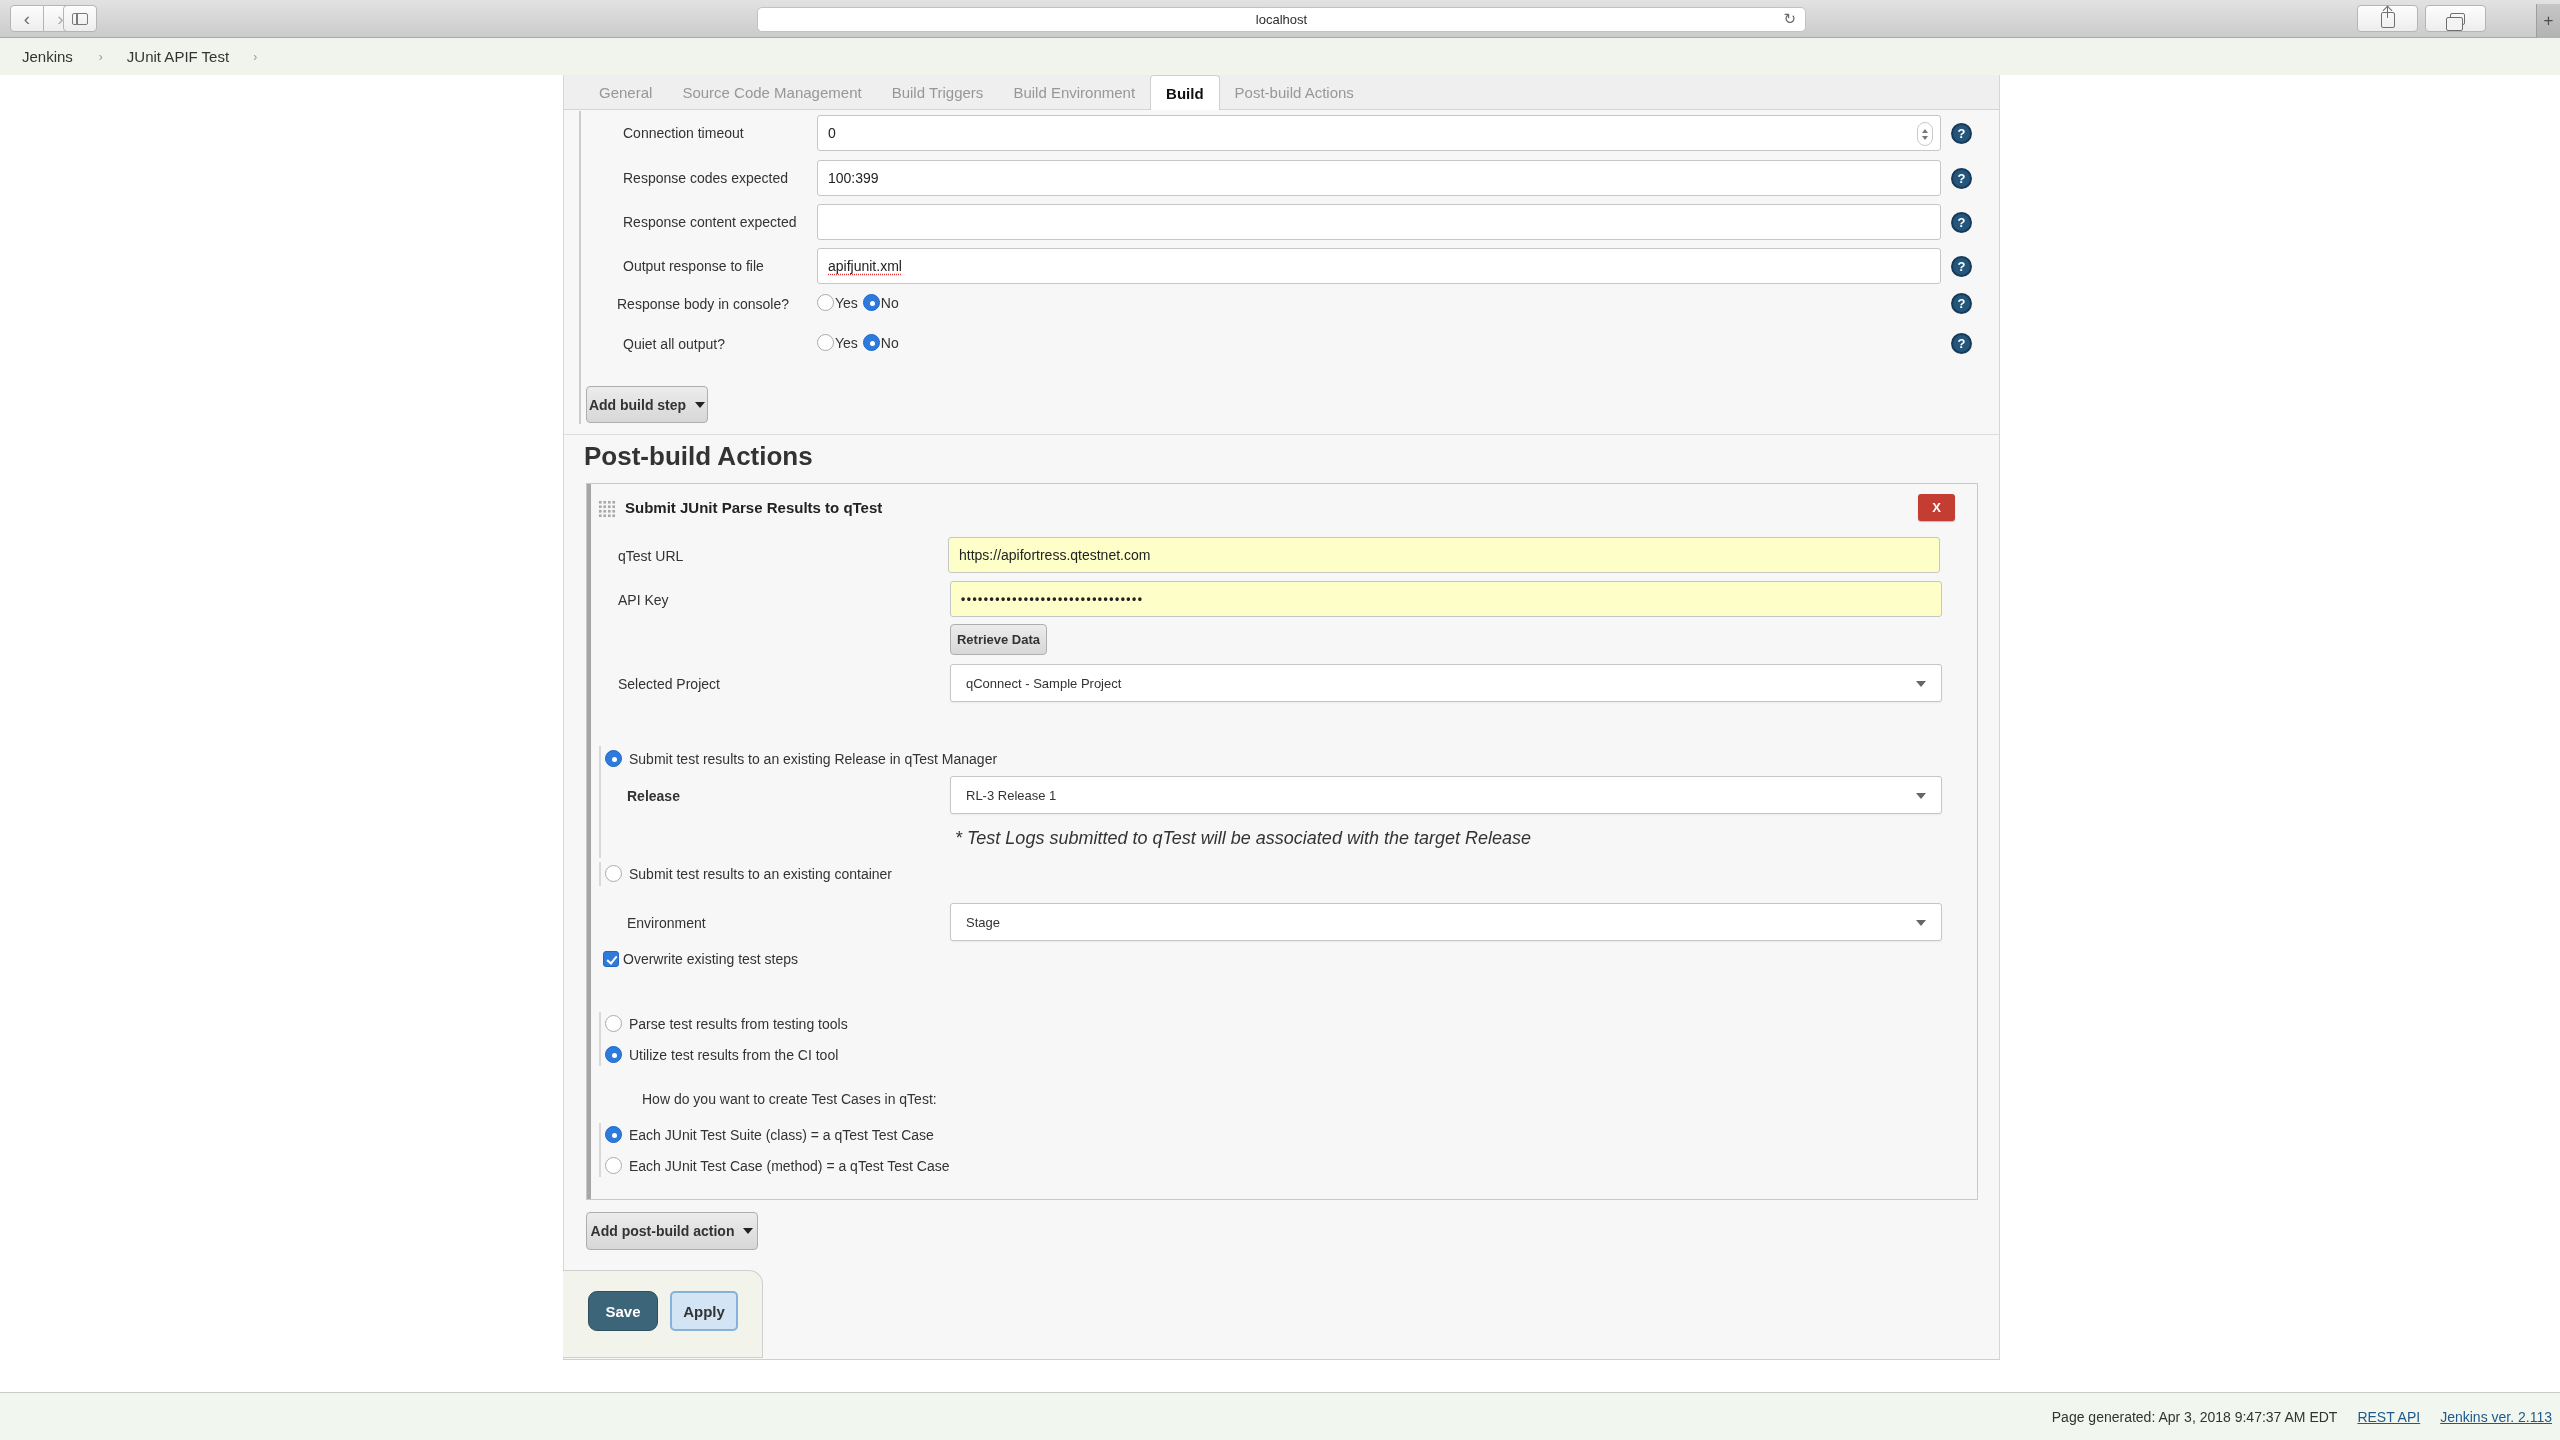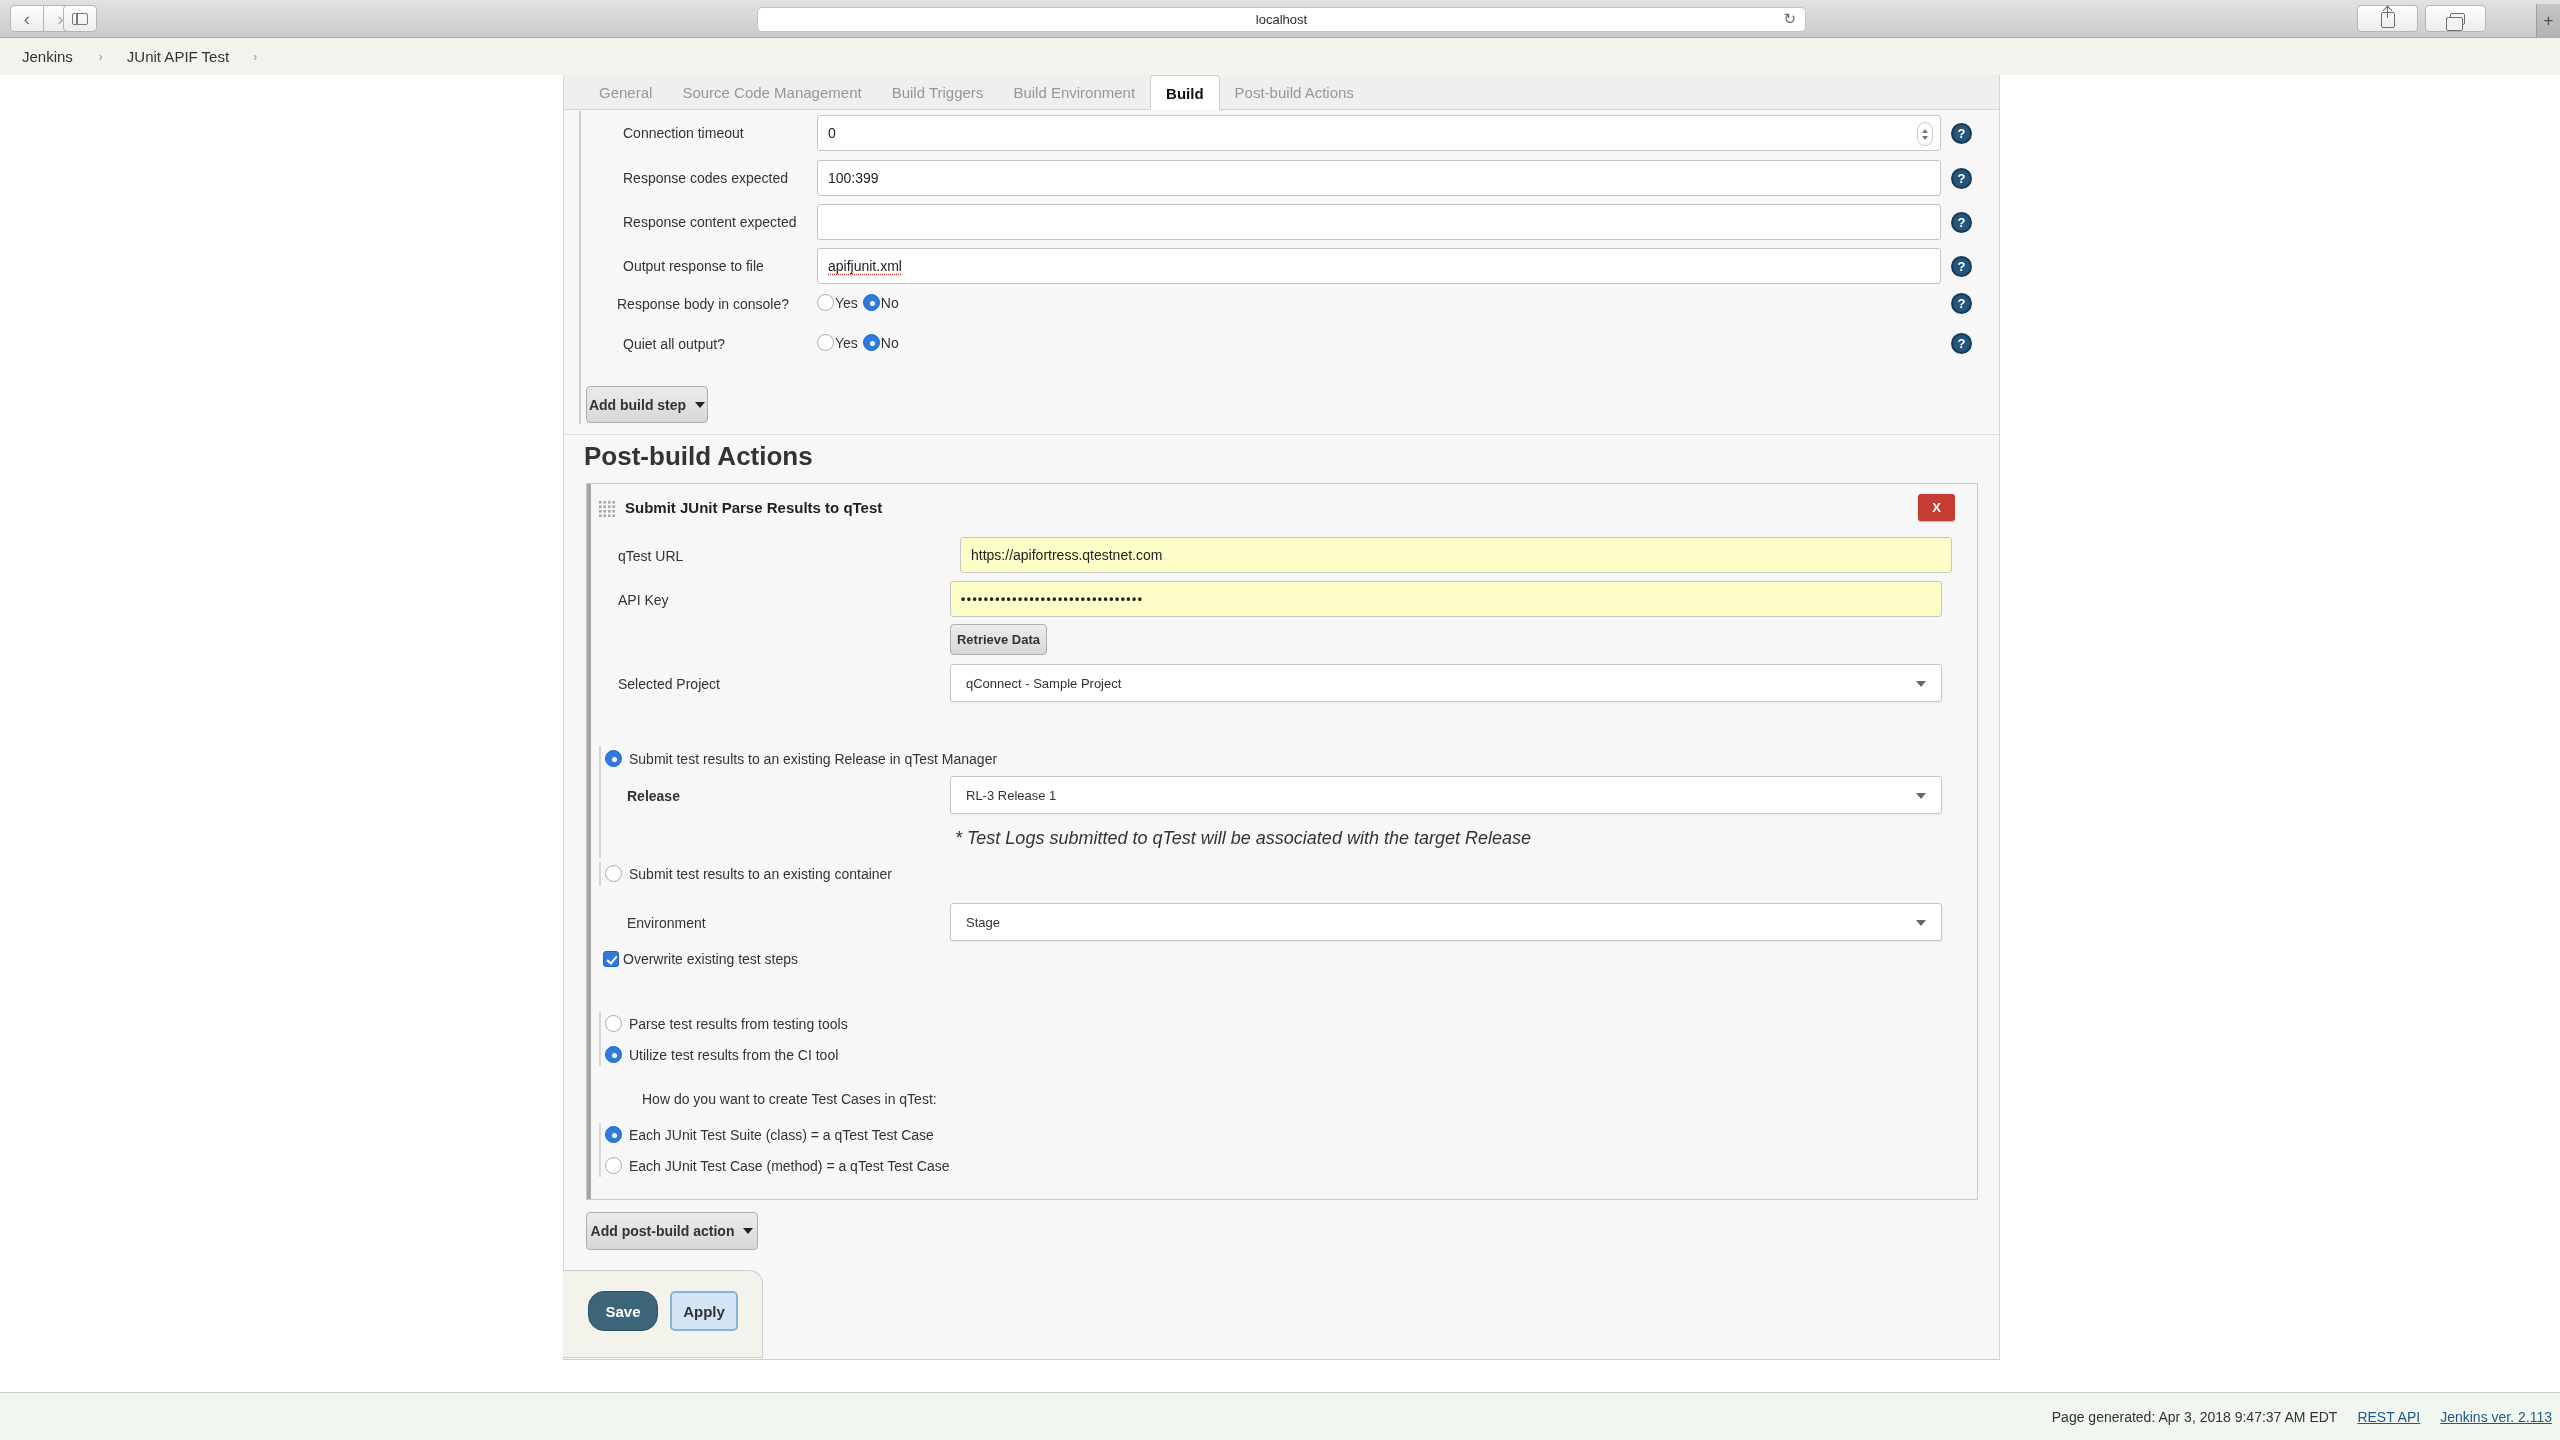--- a/index.html
+++ b/index.html
@@ -104,21 +104,21 @@
             box-shadow:0 1px 2px rgba(0,0,0,.06);text-align:center; }
   .sel-arrow { position:absolute; right:15px; top:16px; width:0; height:0;
                border-left:5px solid transparent; border-right:5px solid transparent; border-top:6px solid #666; }
   .note { position:absolute; font-size:18px; font-style:italic; color:#333; }
   .subline { position:absolute; width:2px; background:#d8d8d8; }
 
   
   .sticker { position:absolute; left:563px; top:1270px; width:200px; height:88px; background:#f2f3ea;
              border:1px solid #cfcfcf; border-left:none; border-top-right-radius:14px; }
   .save-btn { position:absolute; left:25px; top:20px; width:70px; height:40px; background:#3d6579;
-              border:1px solid #2e4f60; border-radius:16px; color:#fff; font-size:15px; font-weight:bold;
+              border:1px solid #2e4f60; border-radius:9px; color:#fff; font-size:15px; font-weight:bold;
               display:flex; align-items:center; justify-content:center; }
   .apply-btn { position:absolute; left:107px; top:20px; width:68px; height:40px; background:#d3e4f5;
                border:2px solid #85b1da; border-radius:5px; color:#333; font-size:15px; font-weight:bold;
                display:flex; align-items:center; justify-content:center; }
 
   
   .footer { position:absolute; left:0; top:1392px; width:2560px; height:48px; background:#f1f6ee;
             border-top:1px solid #c8ccc3; display:flex; align-items:center; justify-content:flex-end;
             font-size:14px; color:#333; padding-right:8px; gap:20px; }
   .footer a { color:#1e5a8e; text-decoration:underline; }
@@ -229,21 +229,21 @@
     <div class="divider" style="top:359px;"></div>
     <div class="h1" style="left:20px; top:366px;">Post-build Actions</div>
 
     <div class="pb-box">
       <div class="pb-strip"></div>
       <div class="grip"></div>
       <div class="pb-title">Submit JUnit Parse Results to qTest</div>
       <div class="xbtn">X</div>
 
       <div class="label" style="left:31px; top:64px;">qTest URL</div>
-      <input class="ti yellow" style="left: 373px; top: 53px; width: 992px;" value="https://apifortress.qtestnet.com">
+      <input class="ti yellow" style="left: 361px; top: 53px; width: 992px;" value="https://apifortress.qtestnet.com">
 
       <div class="label" style="left:31px; top:108px;">API Key</div>
       <input class="ti yellow masked" style="left: 363px; top: 97px; width: 992px;" value="••••••••••••••••••••••••••••••••">
 
       <div class="gray-btn" style="left:363px; top:140px; width:97px; height:31px; font-size:13px;">
         <span>Retrieve Data</span>
       </div>
 
       <div class="label" style="left:31px; top:192px;">Selected Project</div>
       <div class="select" style="left:363px; top:180px; width:992px;">

